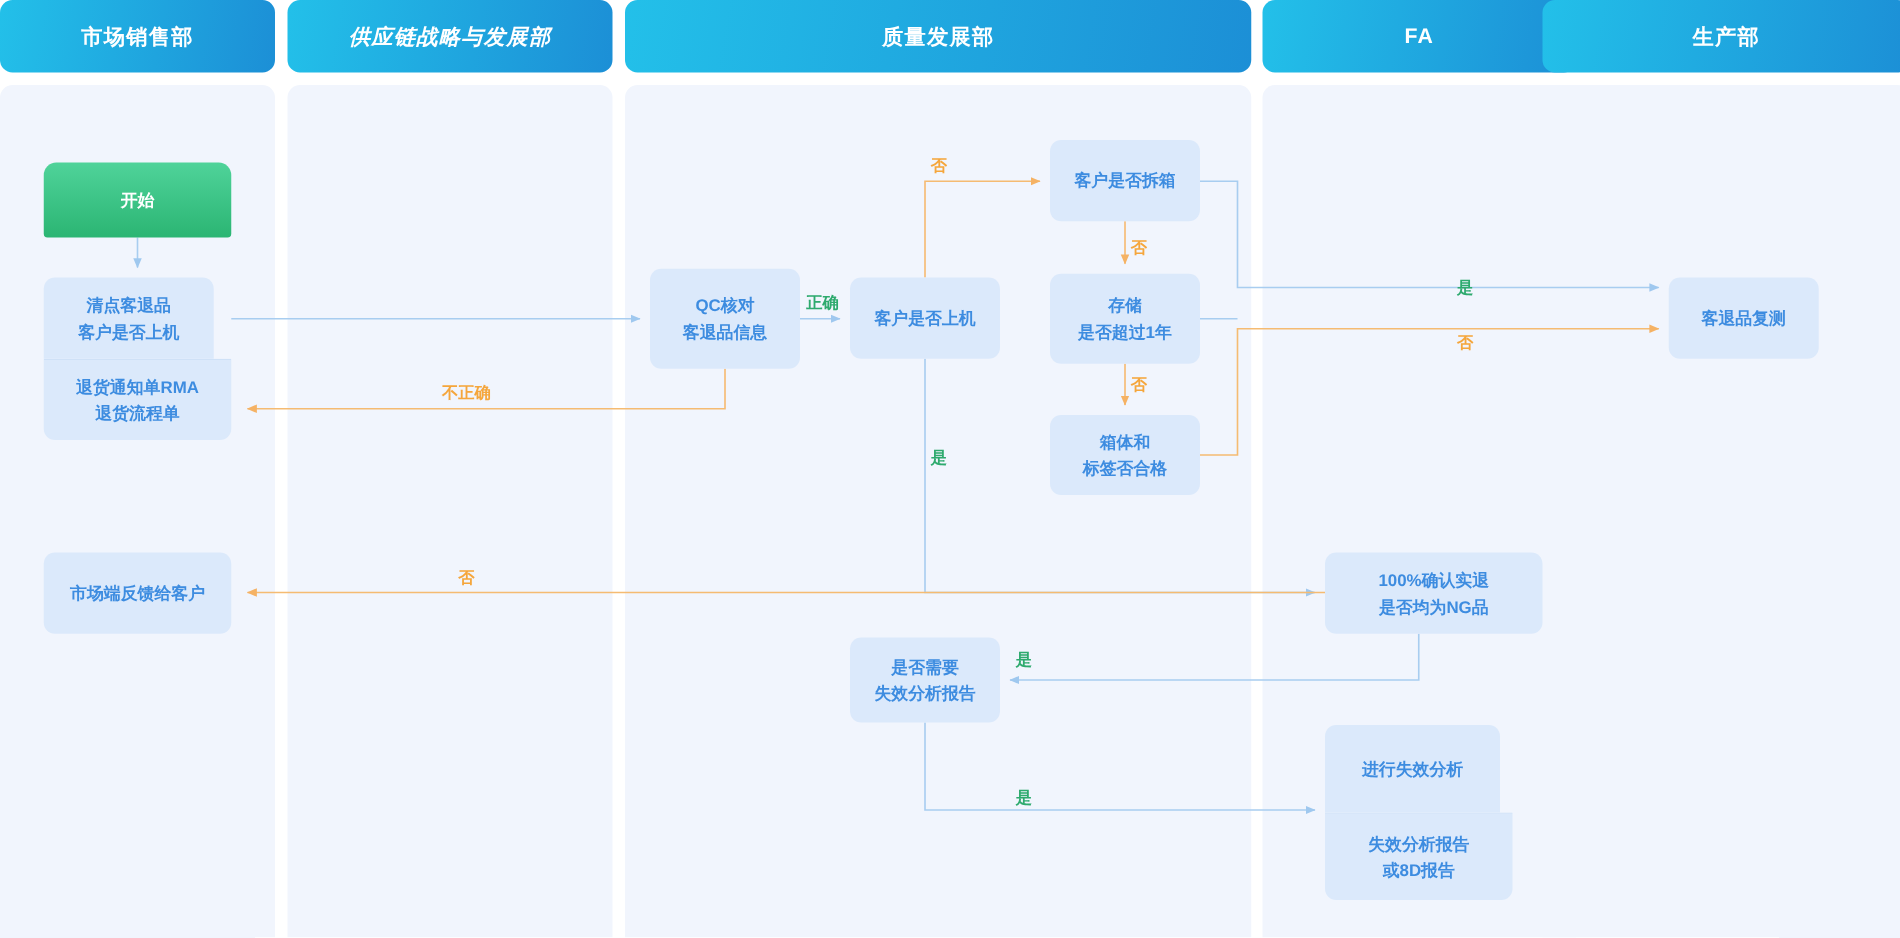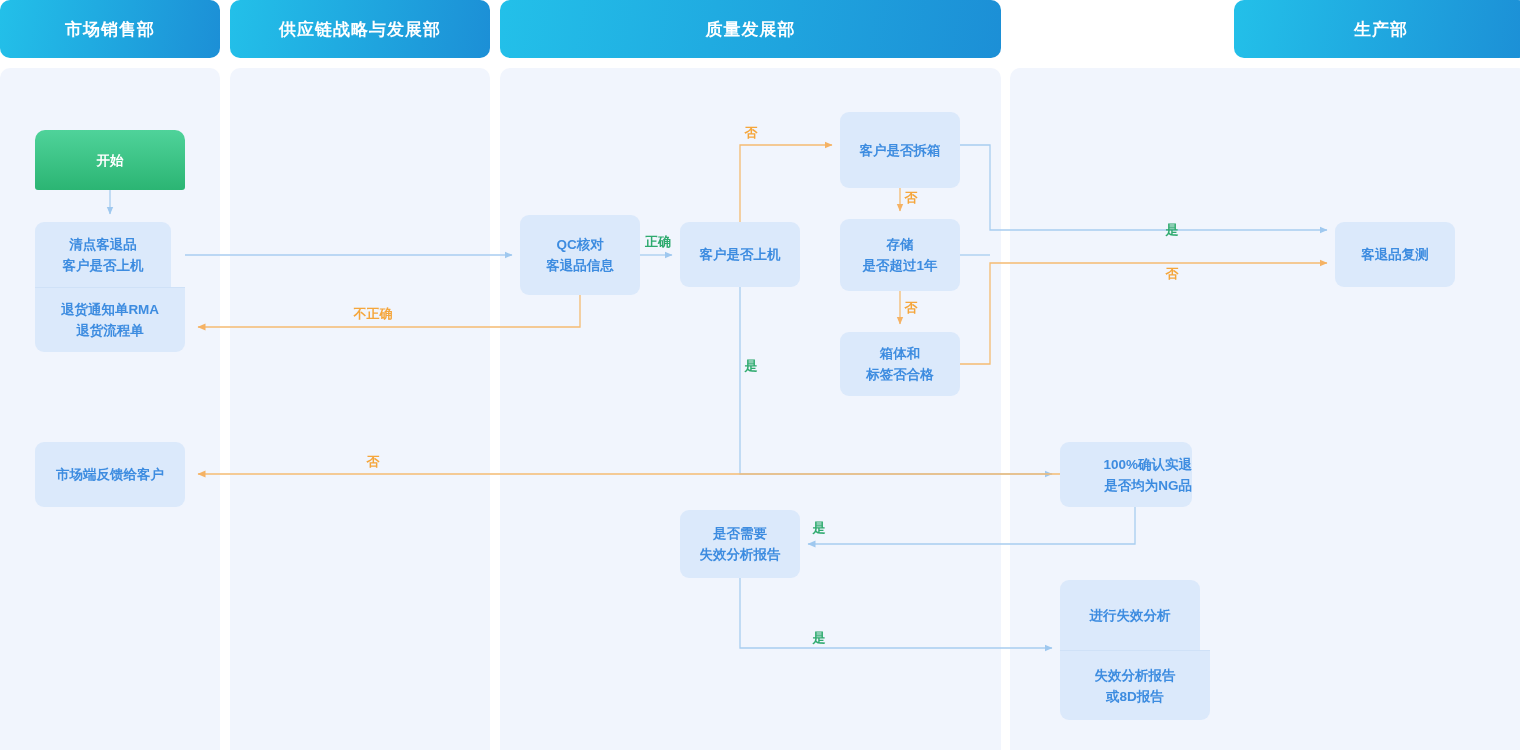--- a/index.html
+++ b/index.html
@@ -61,32 +61,35 @@
 
   <div id="lanes-layer">
       <div class="lane" style="left: 0px; width: 220px;">
         <div class="lane-body" style="background: rgb(241, 245, 253);"></div>
         <div class="lane-head" style="background: linear-gradient(100deg, rgb(35, 192, 233) 0%, rgb(28, 143, 214) 100%);">
           <span>市场销售部</span>
         </div>
       </div>
       <div class="lane" style="left: 230px; width: 260px;">
         <div class="lane-body" style="background: rgb(241, 245, 253);"></div>
-        <div class="lane-head" style="background: linear-gradient(100deg, rgb(35, 192, 233) 0%, rgb(28, 143, 214) 100%);">
+        <div class="lane-head" style="background: linear-gradient(100deg, rgb(35, 192, 233) 0%, rgb(28, 143, 214) 100%); font-style: italic;">
           <span>供应链战略与发展部</span>
         </div>
       </div>
       <div class="lane" style="left: 500px; width: 501px;">
         <div class="lane-body" style="background: rgb(241, 245, 253);"></div>
         <div class="lane-head" style="background: linear-gradient(100deg, rgb(35, 192, 233) 0%, rgb(28, 143, 214) 100%);">
           <span>质量发展部</span>
         </div>
       </div>
       <div class="lane" style="left: 1010px; width: 251px;">
         <div class="lane-body" style="background: rgb(241, 245, 253);"></div>
+        <div class="lane-head" style="background: linear-gradient(100deg, rgb(35, 192, 233) 0%, rgb(28, 143, 214) 100%);">
+          <span>FA</span>
+        </div>
       </div>
       <div class="lane" style="left: 1234px; width: 294px;">
         <div class="lane-body" style="background: rgb(241, 245, 253);"></div>
         <div class="lane-head" style="background: linear-gradient(100deg, rgb(35, 192, 233) 0%, rgb(28, 143, 214) 100%);">
           <span>生产部</span>
         </div>
       </div>
     </div>
 
   <svg id="wires" viewBox="0 0 1520 750" xmlns="http://www.w3.org/2000/svg">
@@ -145,36 +148,36 @@
       <div class="node" style="left: 35px; top: 442px; width: 150px; height: 65px;">
         <span class="ln">市场端反馈给客户</span>
       </div>
       <div class="node" style="left: 520px; top: 215px; width: 120px; height: 80px;">
         <span class="ln">QC核对</span>
         <span class="ln">客退品信息</span>
       </div>
       <div class="node" style="left: 680px; top: 222px; width: 120px; height: 65px;">
         <span class="ln">客户是否上机</span>
       </div>
-      <div class="node" style="left: 840px; top: 112px; width: 120px; height: 76px;">
+      <div class="node" style="left: 840px; top: 112px; width: 120px; height: 65px;">
         <span class="ln">客户是否拆箱</span>
       </div>
       <div class="node" style="left: 840px; top: 219px; width: 120px; height: 72px;">
         <span class="ln">存储</span>
         <span class="ln">是否超过1年</span>
       </div>
       <div class="node" style="left: 840px; top: 332px; width: 120px; height: 64px;">
         <span class="ln">箱体和</span>
         <span class="ln">标签否合格</span>
       </div>
       <div class="node" style="left: 680px; top: 510px; width: 120px; height: 68px;">
         <span class="ln">是否需要</span>
         <span class="ln">失效分析报告</span>
       </div>
-      <div class="node" style="left: 1060px; top: 442px; width: 132px; height: 65px; align-items: flex-end;">
+      <div class="node" style="left: 1060px; top: 442px; width: 174px; height: 65px;">
         <span class="ln">100%确认实退</span>
         <span class="ln">是否均为NG品</span>
       </div>
       <div class="node" style="left: 1060px; top: 580px; width: 140px; height: 70px; border-radius: 9px 9px 0px 0px;">
         <span class="ln">进行失效分析</span>
       </div>
       <div class="node" style="left: 1060px; top: 650px; width: 150px; height: 70px; border-radius: 0px 0px 9px 9px; border-top: 1px solid rgb(207, 225, 247);">
         <span class="ln">失效分析报告</span>
         <span class="ln">或8D报告</span>
       </div>

